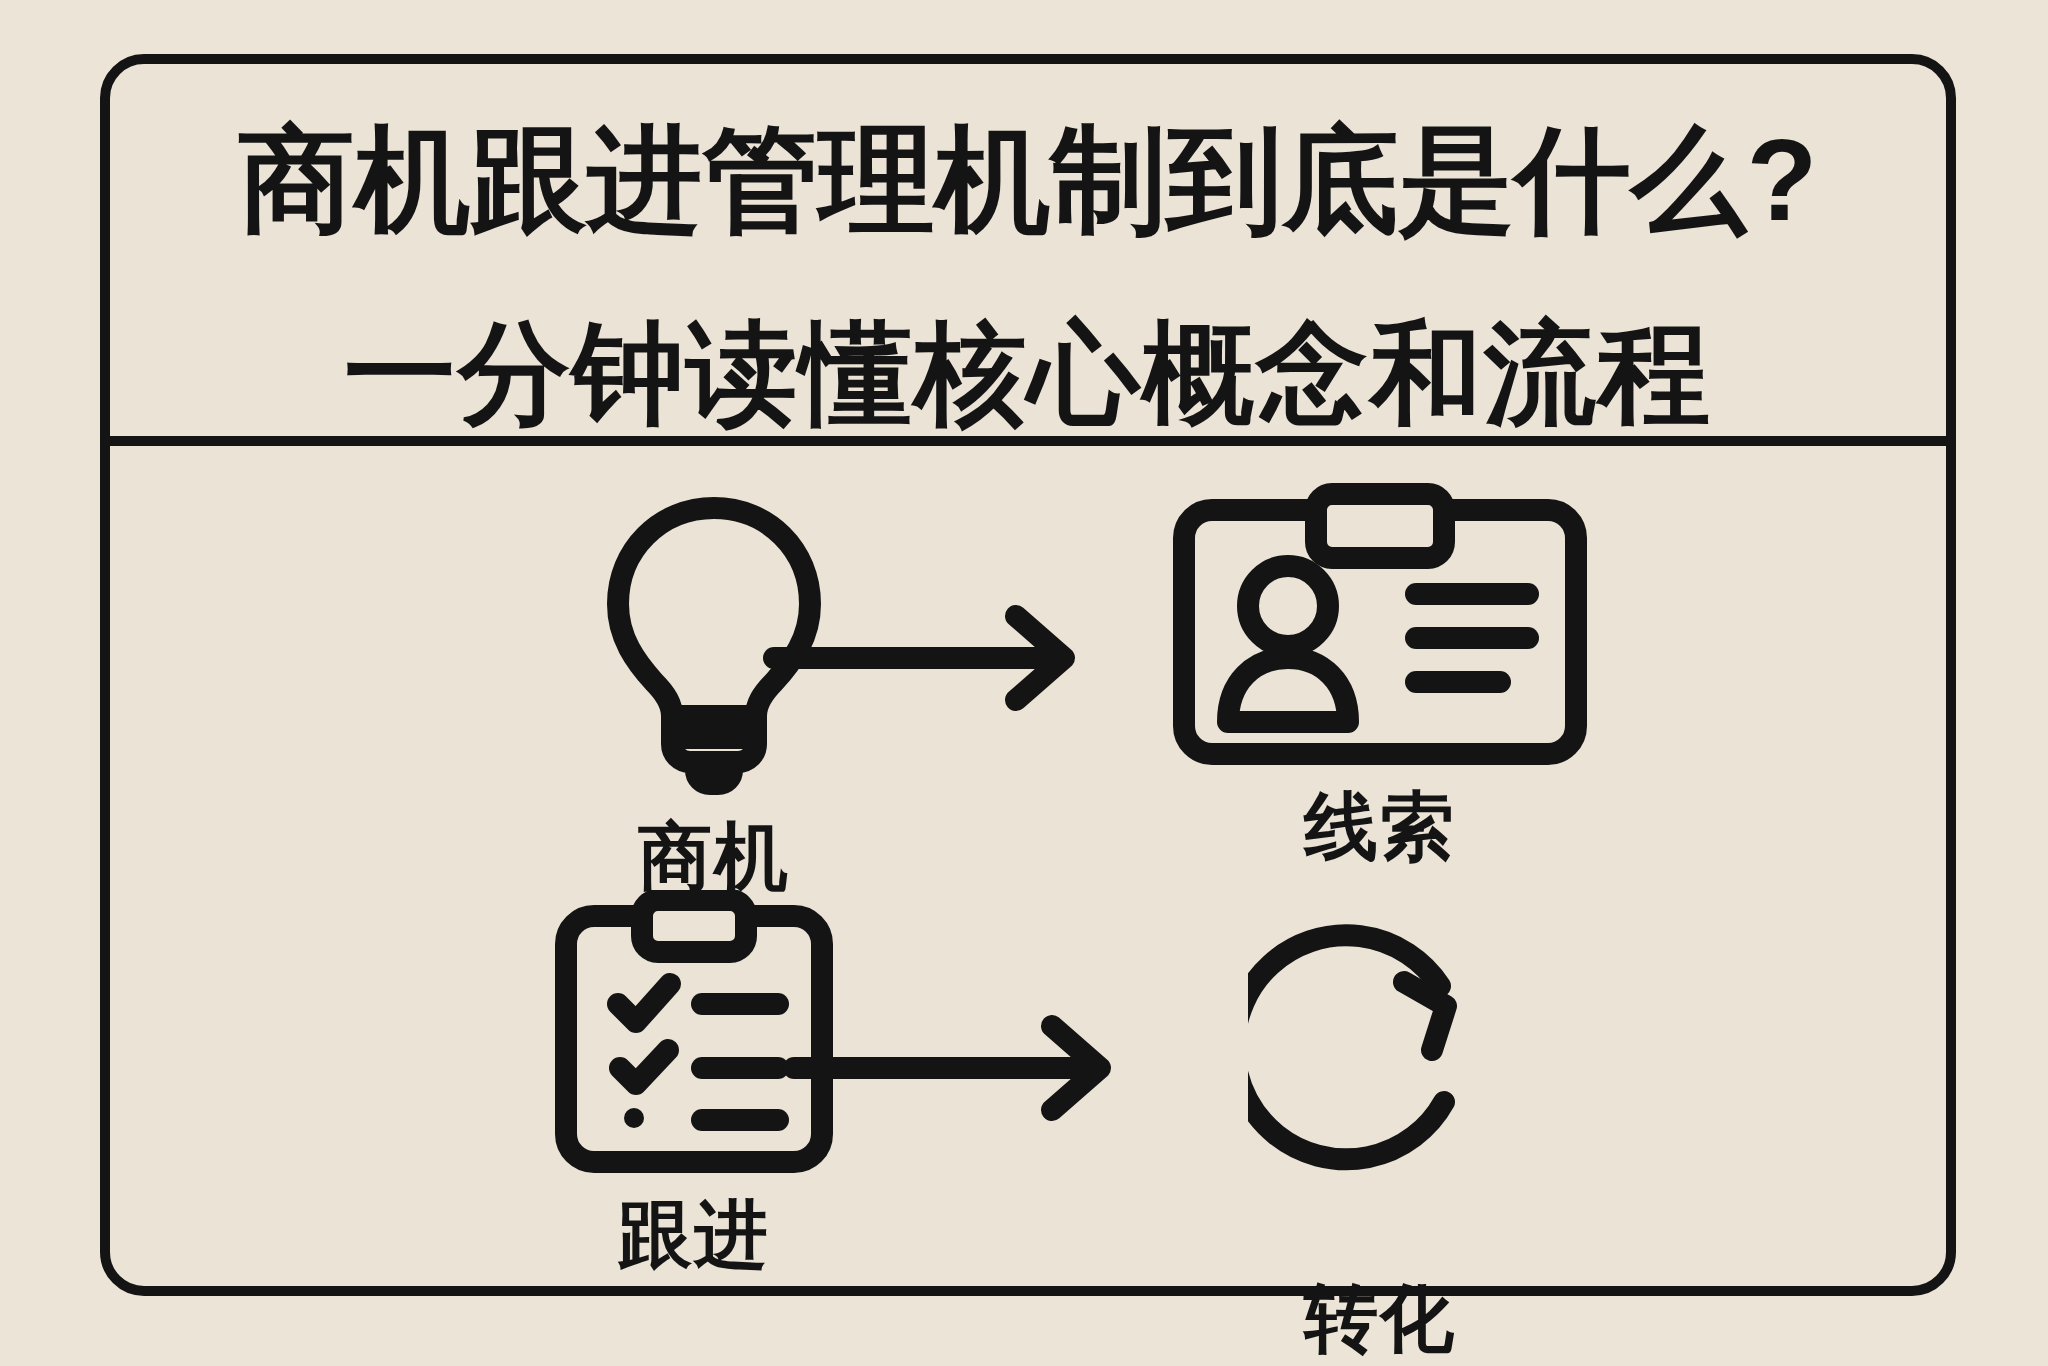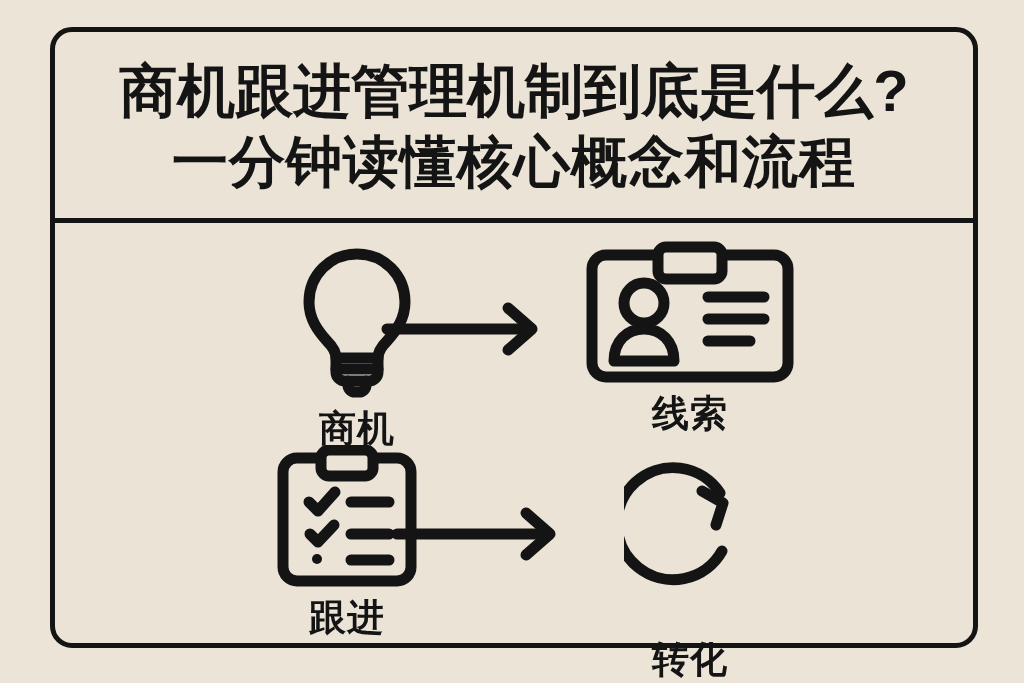--- a/index.html
+++ b/index.html
@@ -40,20 +40,21 @@
     left: 0;
     top: 0;
     width: 100%;
     height: 191px;
     box-sizing: border-box;
     border-bottom: 5px solid #141414;
     display: flex;
     flex-direction: column;
     align-items: center;
     justify-content: flex-start;
+    gap: 25px;
   }
 
   .title {
     margin-top: 28px;
     font-size: 58px;
     line-height: 1.08;
     font-weight: 900;
     color: #141414;
     letter-spacing: 0px;
     white-space: nowrap;

